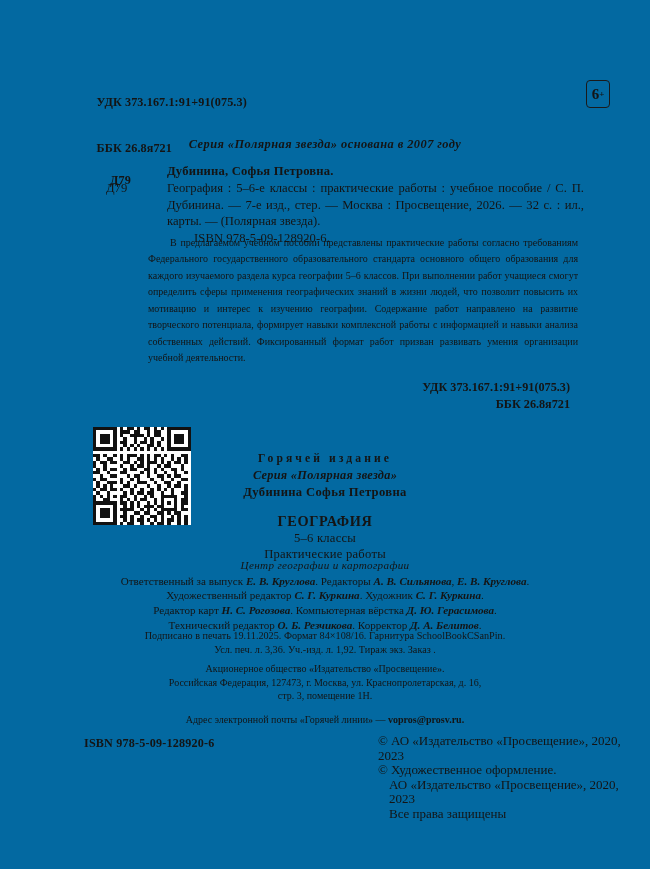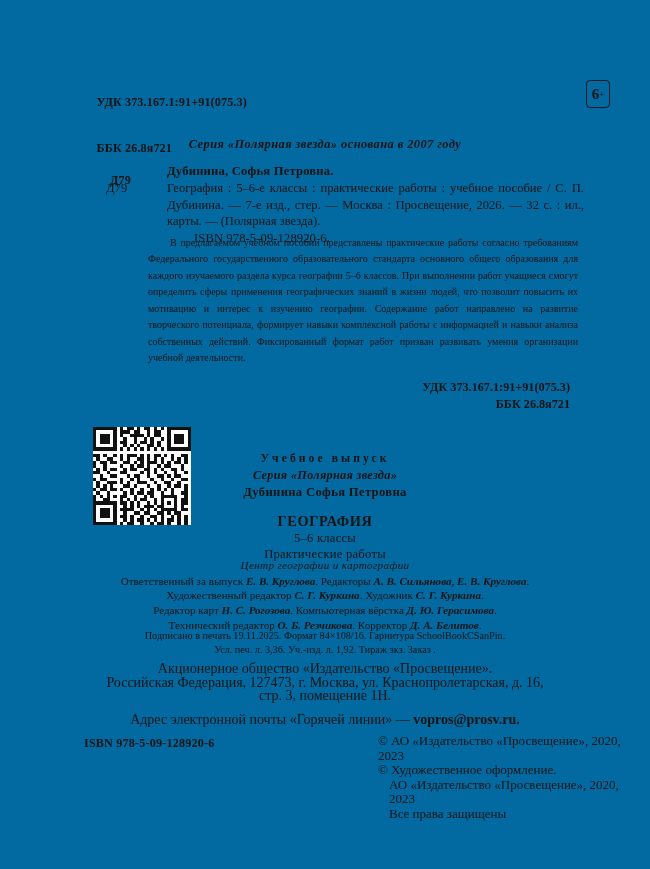--- a/index.html
+++ b/index.html
@@ -204,21 +204,21 @@
     line-height: 13.6px;
   }
 
   
   .publisher {
     position: absolute;
     left: 0;
     top: 662px;
     width: 650px;
     text-align: center;
-    font-size: 14px;
+    font-size: 10px;
     line-height: 13.6px;
   }
   .publisher .email-line { margin-top: 10px; }
   .publisher .email-line b { font-weight: bold; }
 
   
   .footer-isbn {
     position: absolute;
     left: 84px;
     top: 736px;
@@ -495,21 +495,21 @@
         <rect x="14" y="28" width="1" height="1"></rect>
           <rect x="17" y="28" width="1" height="1"></rect>
         <rect x="19" y="28" width="2" height="1"></rect>
           <rect x="22" y="28" width="1" height="1"></rect>
         <rect x="27" y="28" width="1" height="1"></rect>
       </g>
     </svg>
   </div>
 
   <div class="colophon">
-    <div class="col-uchebnoe">Учебное выпуск</div>
+    <div class="col-uchebnoe">Горячей издание</div>
     <div class="col-series">Серия «Полярная звезда»</div>
     <div class="col-author">Дубинина Софья Петровна</div>
     <div class="col-title">ГЕОГРАФИЯ</div>
     <div class="col-grade">5–6 классы</div>
     <div class="col-kind">Практические работы</div>
   </div>
 
   <div class="credits">
     <div class="center-line">Центр географии и картографии</div>
     <div id="credits-lines">

